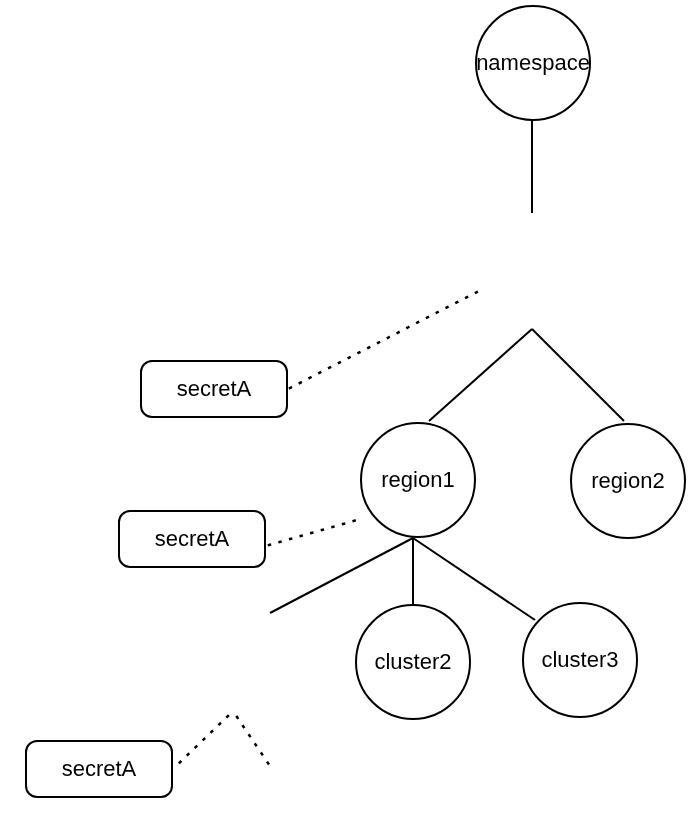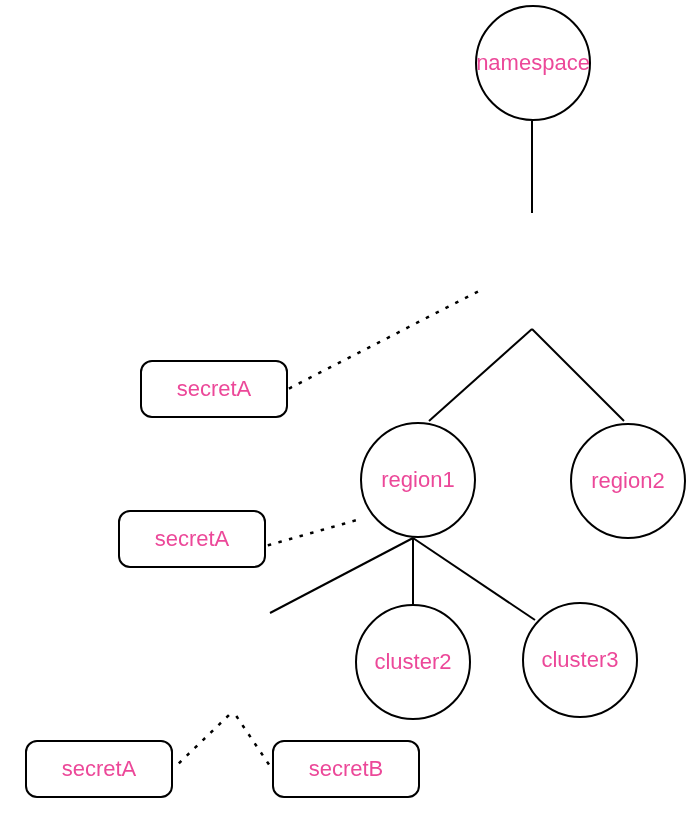--- a/index.html
+++ b/index.html
@@ -6,21 +6,21 @@
     margin: 0;
     padding: 0;
     background: #ffffff;
   }
   .canvas {
     position: relative;
     width: 698px;
     height: 814px;
     background: #ffffff;
     font-family: "Liberation Sans", sans-serif;
-    color: #ec4899;
+    color: #000000;
     overflow: hidden;
   }
   .edges {
     position: absolute;
     left: 0;
     top: 0;
     width: 698px;
     height: 814px;
   }
   .edges line.solid {
@@ -117,17 +117,14 @@
   </div>
 
   <div class="node rect pos-secret-region">
     <span>secretA</span>
   </div>
 
   <div class="node rect pos-secret-cluster-a">
     <span>secretA</span>
   </div>
 
-  <div class="node rect pos-secret-cluster-b">
-    <span>secretB</span>
-  </div>
 
 </div>
 
 </body></html>

